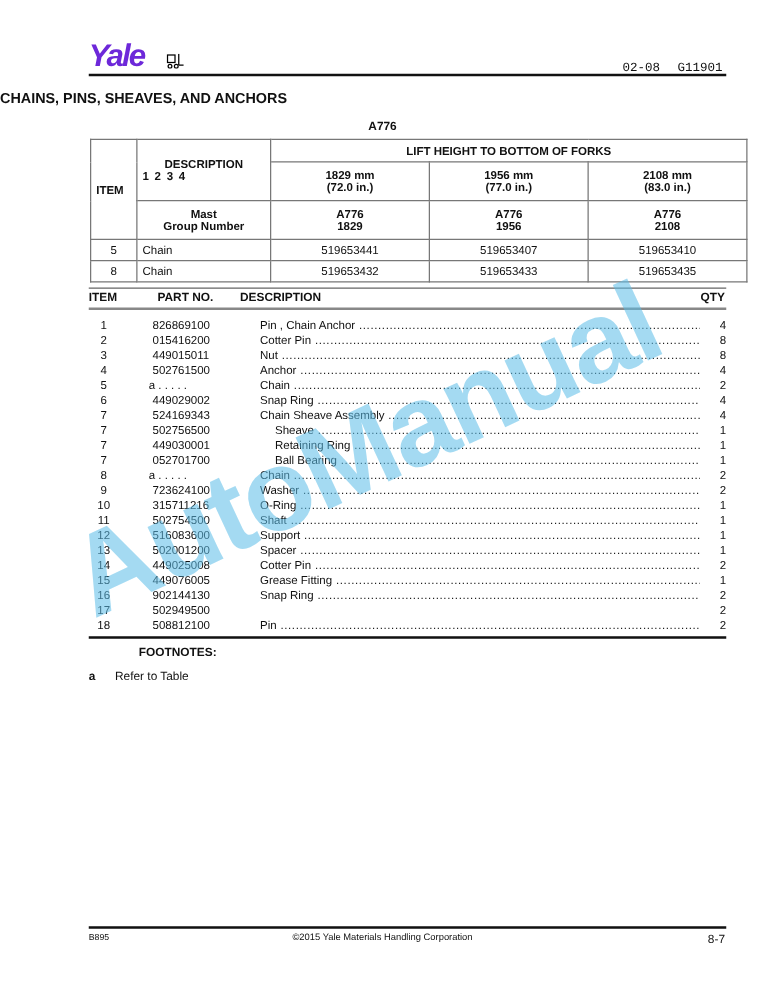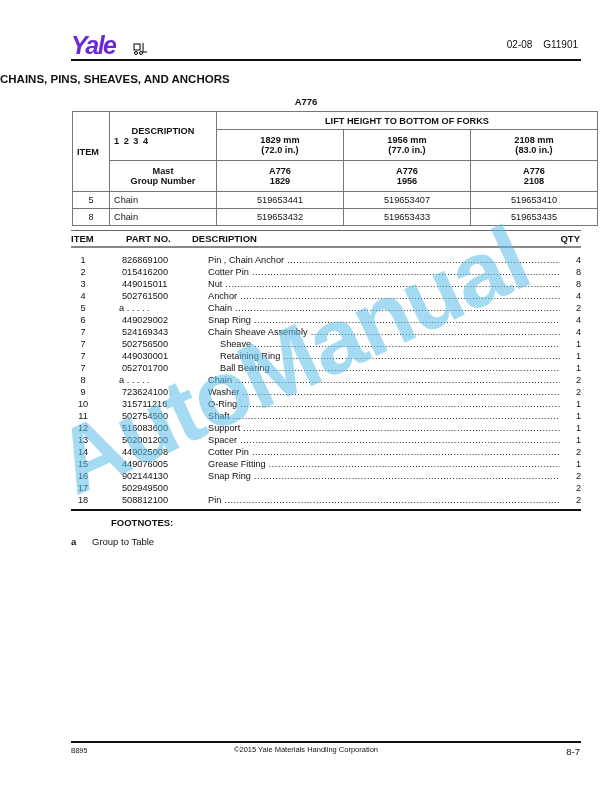--- a/index.html
+++ b/index.html
@@ -1,21 +1,21 @@
 <!DOCTYPE html>
 <html><head>
 <meta charset="utf-8">
 <style>
   html,body{margin:0;padding:0;background:#fff;}
   body{width:612px;height:792px;position:relative;overflow:hidden;font-family:"Liberation Sans",sans-serif;color:#111;}
   .abs{position:absolute;}
   .logo{left:71px;top:33px;font-size:25px;font-weight:bold;font-style:italic;letter-spacing:-1.5px;color:#6d28d9;line-height:25px;}
   .logo-mark{left:133px;top:43px;width:14px;height:12px;}
   .hdr-rule{left:71px;top:59px;width:510px;height:2px;background:#111;}
-  .hdr-code{right:34px;top:39px;font-size:10px;word-spacing:8px;}
+  .hdr-code{right:34px;top:50px;font-size:10px;word-spacing:8px;font-family:Liberation Mono, monospace;}
   .title{left:0;width:612px;top:73px;text-align:left;font-size:11.5px;font-weight:bold;}
   .subtitle{left:0;width:612px;top:96px;text-align:center;font-size:9.5px;font-weight:bold;}
 
   table.ref{position:absolute;left:72px;top:111px;border-collapse:collapse;font-size:9.2px;}
   table.ref td{border:1px solid #777;padding:0 4px;height:16px;}
   .b{font-weight:bold;}
   .c{text-align:center;}
 
   .list-rule-top{left:71px;top:230px;width:510px;height:1px;background:#666;}
   .list-rule-hd{left:71px;top:246px;width:510px;height:2px;background:#888;}
@@ -251,20 +251,20 @@
       <span class="item">18</span>
       <span class="part">508812100</span>
       <span class="desc">Pin</span>
       <span class="qty">2</span>
     </div>
 </div>
 <div class="abs list-rule-bot"></div>
 
 <div class="abs fn-title">FOOTNOTES:</div>
 <div class="abs fn-mark">a</div>
-<div class="abs fn-text">Group to Table</div>
+<div class="abs fn-text">Refer to Table</div>
 
 <div class="abs wm">AutoManual</div>
 
 <div class="abs ft-rule"></div>
 <div class="abs ft-left">B895</div>
 <div class="abs ft-center">©2015 Yale Materials Handling Corporation</div>
 <div class="abs ft-right">8-7</div>
 
 </body></html>

